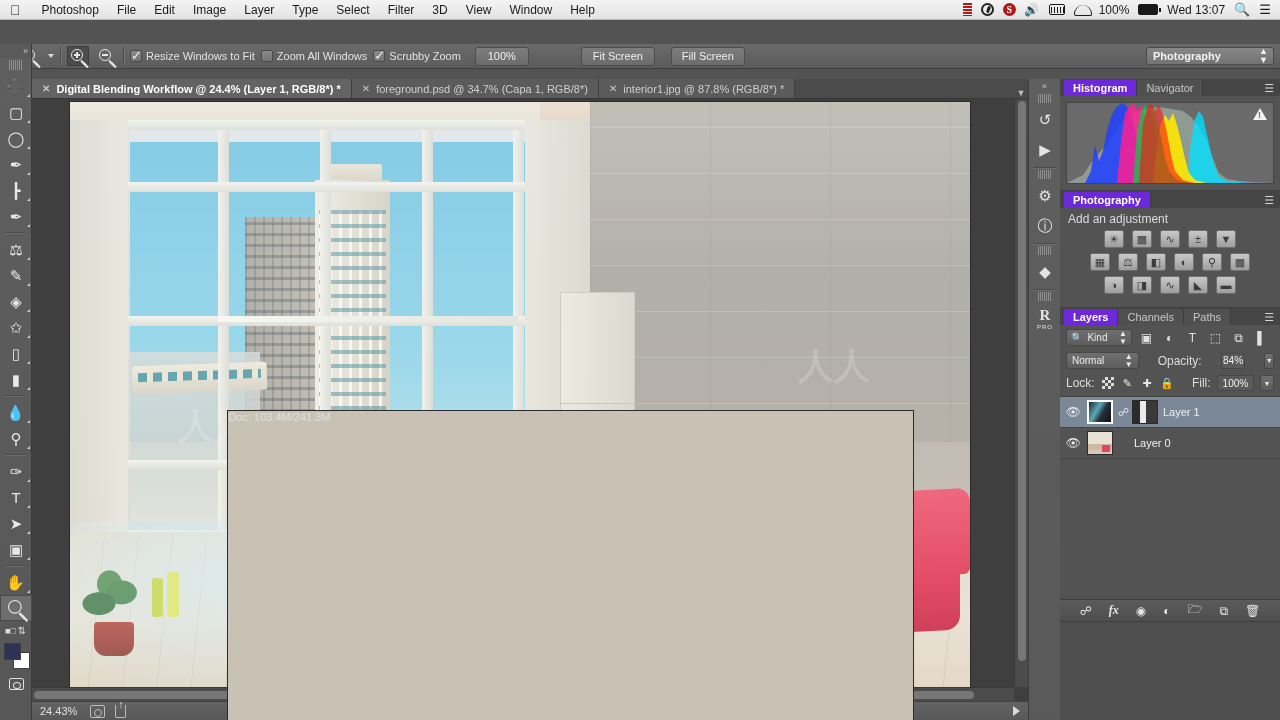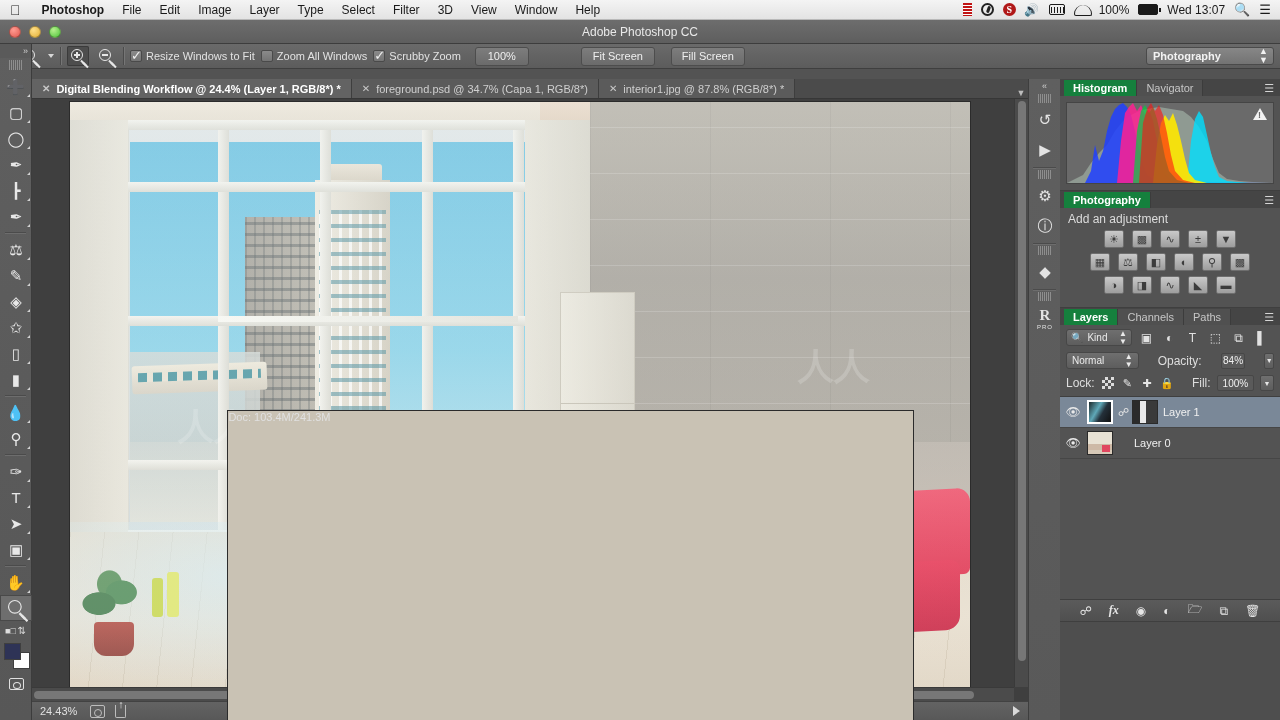--- a/index.html
+++ b/index.html
@@ -15,21 +15,21 @@
 
   
   .macbar{
     position:absolute; top:0; left:0; width:1280px; height:20px;
     background:linear-gradient(#f4f4f4,#e3e3e3);
     border-bottom:1px solid #b9b9b9;
     display:flex; align-items:center; color:#1a1a1a; font-size:12px;
   }
   .macbar .apple{ margin:0 12px 0 10px; font-size:14px; line-height:1; }
   .macbar .mi{ padding:0 9px; white-space:nowrap; }
-  .macbar .mi.bold{ font-weight:bold; }
+  .macbar .mi.bold{ font-weight:normal; }
   .macbar .right{ margin-left:auto; display:flex; align-items:center; gap:9px; padding-right:9px; }
   .macbar .right .ic{ display:inline-flex; align-items:center; justify-content:center; }
   .sicon-film{ width:9px;height:13px;background:#c01414;
      background-image:repeating-linear-gradient(#c01414 0 2px,#fff 2px 3px);}
   .sicon-ring{ width:13px;height:13px;border-radius:50%;border:2px solid #222;position:relative;}
   .sicon-ring:after{content:"";position:absolute;left:4px;top:1px;width:3px;height:7px;background:#222;border-radius:2px;transform:rotate(20deg);}
   .sicon-s{ width:13px;height:13px;border-radius:50%;background:#b01818;color:#fff;font:bold 10px/13px "Liberation Serif",serif;text-align:center;}
   .sicon-spk{ font-size:12px; color:#1a1a1a;}
   .sicon-kb{ width:16px;height:11px;border:1.5px solid #1a1a1a;border-radius:2px;
      background-image:repeating-linear-gradient(90deg,#1a1a1a 0 1px,transparent 1px 3px);background-size:auto 6px;background-repeat:repeat-x;background-position:1px 2px;}
@@ -289,21 +289,21 @@
   .rgrip{ height:9px; margin:2px auto; width:14px;
     background-image:repeating-linear-gradient(90deg,#8e8e8e 0 1px,transparent 1px 2px);}
   .rbtn{ width:32px; height:30px; display:flex; align-items:center; justify-content:center; color:#e3e3e3; font-size:15px;}
   .rsep{ height:1px; margin:2px 4px; background:#4b4b4b; box-shadow:0 1px 0 #6d6d6d;}
 
   
   .panels{ position:absolute; top:79px; left:1060px; width:220px; height:641px; background:#4e4e4e;}
   .ptabs{ height:17px; display:flex; align-items:flex-end; background:#454545; padding-left:4px;}
   .ptab{ height:16px; padding:0 9px; display:flex; align-items:center; font-size:11px;
     background:#505050; color:#c7c7c7; border-right:1px solid #3c3c3c;}
-  .ptab.active{ background:#15803d; color:#fff; font-weight:bold;}
+  .ptab.active{ background:#6d28d9; color:#fff; font-weight:bold;}
   .pmenu{ margin-left:auto; padding:0 6px; color:#d5d5d5; font-size:11px; line-height:16px;}
   .panel{ background:#535353; border-bottom:1px solid #3f3f3f; }
 
   .histo{ margin:6px; height:82px; background:#6a6a6a; border:1px solid #454545; position:relative; overflow:hidden;}
   .histo .warn{ position:absolute; right:6px; top:5px; width:0;height:0;
     border-left:7px solid transparent;border-right:7px solid transparent;border-bottom:12px solid #f2f2f2;}
   .histo .warn:after{ content:"!"; position:absolute; left:-2px; top:3px; color:#6a6a6a; font:bold 9px/1 "Liberation Sans",sans-serif;}
   .histo svg{ position:absolute; left:0; bottom:0; }
 
   .adjtitle{ padding:4px 8px 2px; font-size:12px; color:#dcdcdc;}
@@ -390,28 +390,20 @@
       <span>100%</span>
       <span class="ic">
           <i class="sicon-batt"></i>
         </span>
       <span>Wed 13:07</span>
       <span class="ic sicon-srch">🔍</span>
       <span class="ic sicon-list">☰</span>
     </div>
   </div>
 
-  <div class="pstitle">
-    <div class="lights">
-      <i class="r"></i>
-      <i class="y"></i>
-      <i class="g"></i>
-    </div>
-    <div class="ttl">Adobe Photoshop CC</div>
-  </div>
 
   <div class="optbar">
     <div class="grip"></div>
     <div class="opt-tool">
       <div class="magwrap">
           <div class="mag"></div>
           <div class="magtail"></div>
         </div>
     </div>
     <div class="caret"></div>

